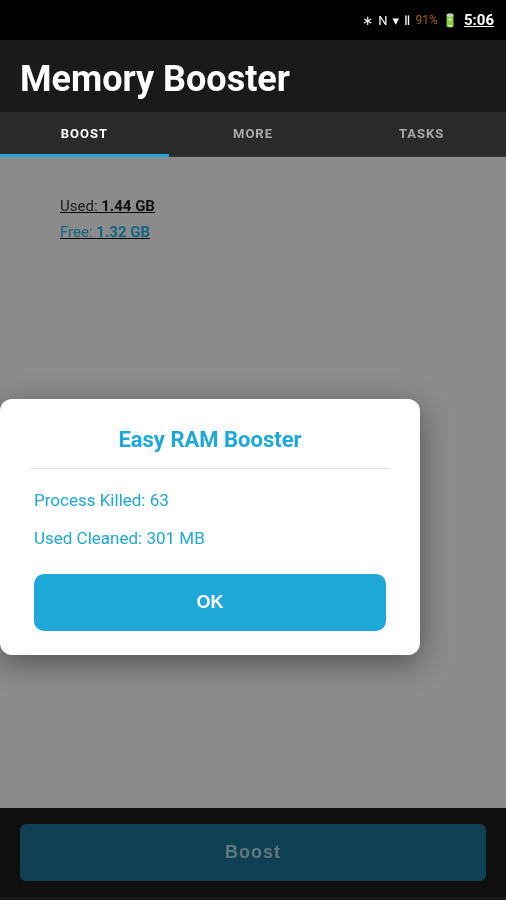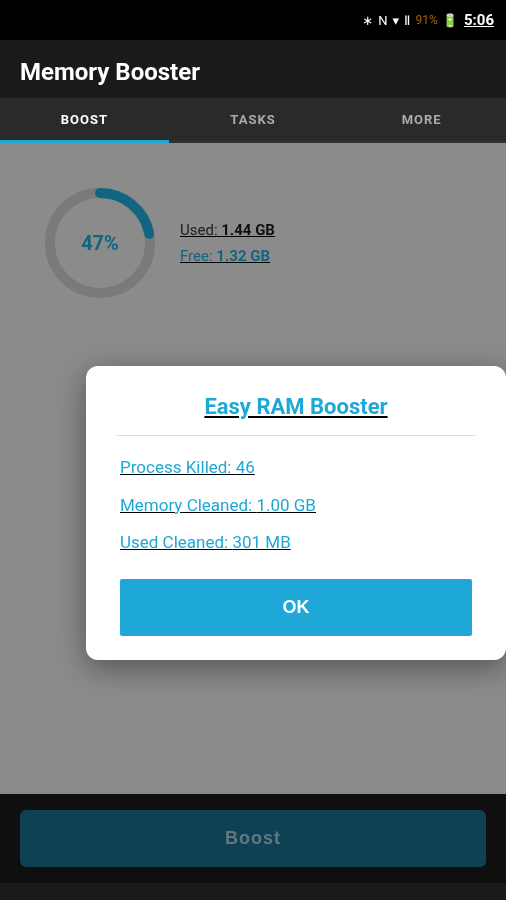--- a/index.html
+++ b/index.html
@@ -50,21 +50,21 @@
 
     
     .header {
       width: 100%;
       background: #1a1a1a;
       padding: 18px 20px 12px 20px;
     }
 
     .header-title {
       color: #fff;
-      font-size: 24px;
+      font-size: 36px;
       font-weight: bold;
     }
 
     
     .tabs {
       width: 100%;
       background: #2a2a2a;
       display: flex;
       border-bottom: 2px solid #333;
     }
@@ -191,23 +191,22 @@
     
     .dialog-overlay {
       position: absolute;
       top: 0;
       left: 0;
       right: 0;
       bottom: 0;
       background: rgba(0,0,0,0.4);
       display: flex;
       align-items: center;
-      justify-content: flex-end;
+      justify-content: flex-start;
       z-index: 100;
-      text-decoration: underline;
     }
 
     
     .dialog {
       background: #fff;
       border-radius: 12px;
       width: 420px;
       padding: 28px 30px 24px 30px;
       box-shadow: 0 8px 30px rgba(0,0,0,0.4);
     }
@@ -238,21 +237,21 @@
     }
 
     .dialog-ok-btn {
       width: 100%;
       background: #1da8d8;
       color: #fff;
       border: none;
       padding: 18px;
       font-size: 18px;
       font-weight: bold;
-      border-radius: 2px;
+      border-radius: 10px;
       cursor: pointer;
       margin-top: 10px;
       text-align: center;
     }
   </style>
 </head>
 <body>
 
 <div class="status-bar">
   <div class="status-bar-icons">
@@ -268,61 +267,49 @@
 
 <div class="header">
   <div class="header-title">Memory Booster</div>
 </div>
 
 <div class="tabs">
   <div class="tab active">
     <span>BOOST</span>
   </div>
   <div class="tab">
+    <span>MORE</span>
+  </div>
+  <div class="tab">
     <span>TASKS</span>
   </div>
-  <div class="tab">
-    <span>MORE</span>
-  </div>
 </div>
 
 <div class="main-content">
 
   <div class="memory-display">
 
-    <div class="gauge-container">
-      <svg class="gauge-svg" viewBox="0 0 120 120">
-
-        <circle cx="60" cy="60" r="50" fill="none" stroke="#ccc" stroke-width="10"></circle>
-
-        <circle cx="60" cy="60" r="50" fill="none" stroke="#1da8d8" stroke-width="10" stroke-dasharray="147.65 314.16" stroke-dashoffset="78.54" stroke-linecap="round" transform="rotate(-90 60 60)"></circle>
-      </svg>
-      <div class="gauge-percent">47%</div>
-    </div>
 
     <div class="memory-stats">
       <div class="stat-used">
         <span>Used: </span><strong>1.44 GB</strong>
       </div>
       <div class="stat-free">
         <span>Free:  </span><strong>1.32 GB</strong>
       </div>
     </div>
   </div>
 
   <div class="dialog-overlay">
     <div class="dialog">
       <div class="dialog-title">Easy RAM Booster</div>
       <div class="dialog-divider"></div>
       <div class="dialog-body">
         <div class="dialog-stat">
-          <span>Process Killed: </span><span>46</span>
-        </div>
-        <div class="dialog-stat">
-          <span>Memory Cleaned: </span><span>1.00 GB</span>
+          <span>Process Killed: </span><span>63</span>
         </div>
         <div class="dialog-stat">
           <span>Used Cleaned: </span><span>301 MB</span>
         </div>
         <button class="dialog-ok-btn">OK</button>
       </div>
     </div>
   </div>
 
   <div class="boost-btn-container">

